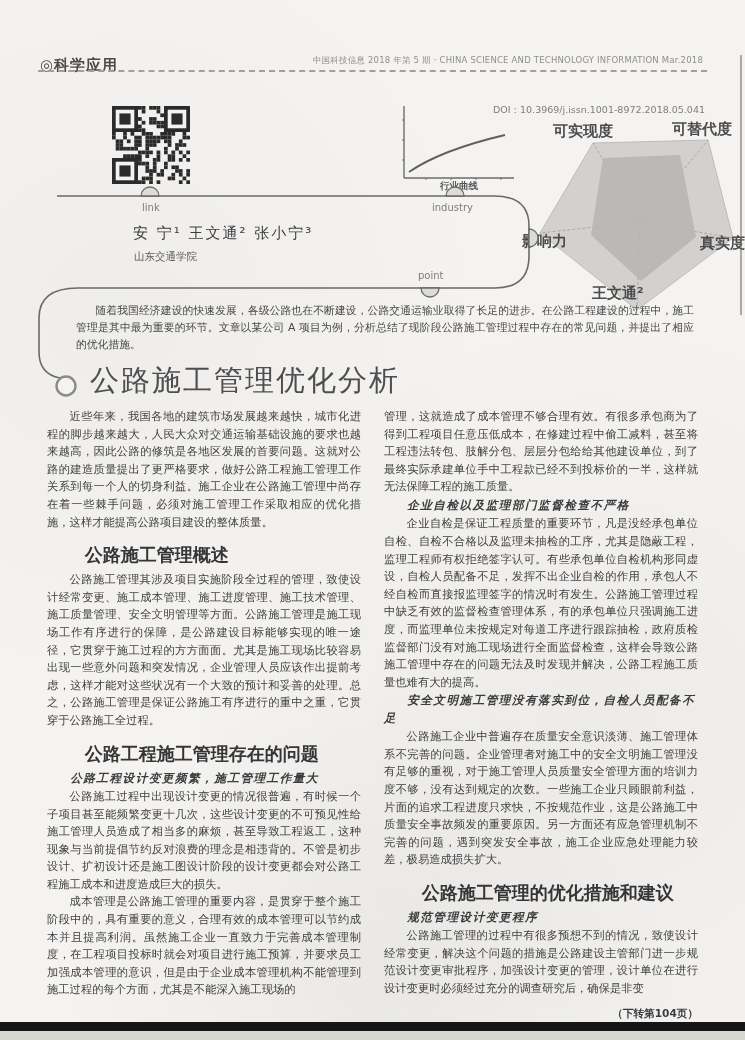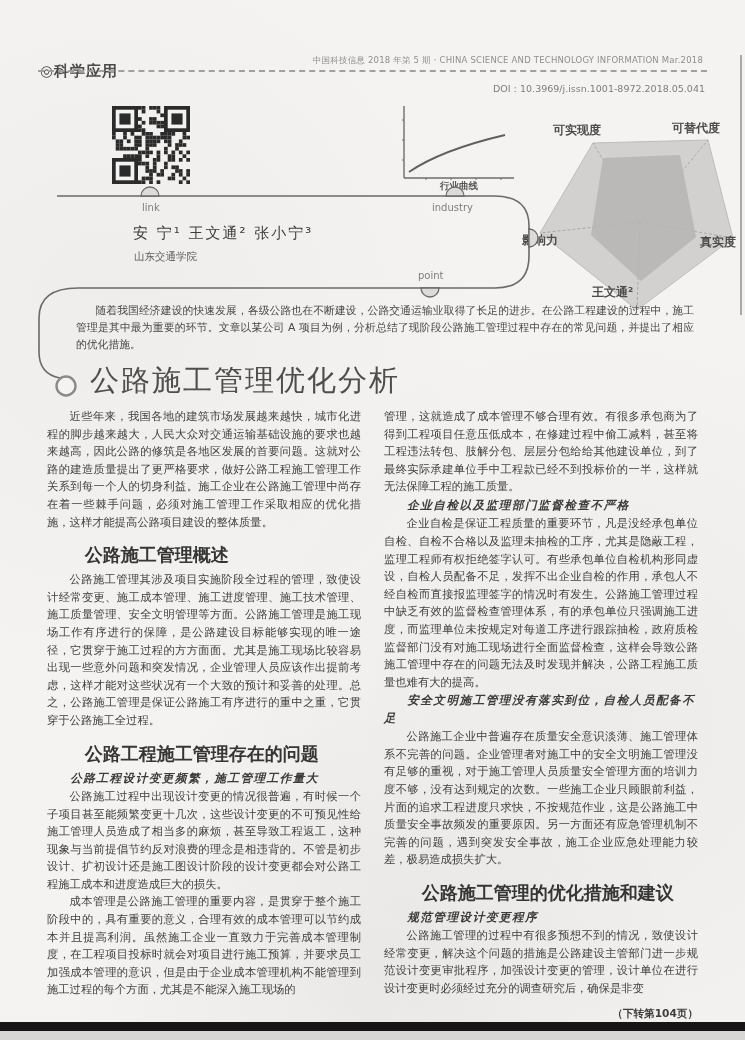--- a/index.html
+++ b/index.html
@@ -8,28 +8,28 @@
     background:#f4f3f1;
     background-image:
       radial-gradient(circle at 15% 30%, rgba(0,0,0,0.025), transparent 40%),
       radial-gradient(circle at 80% 70%, rgba(0,0,0,0.03), transparent 45%),
       radial-gradient(circle at 50% 95%, rgba(0,0,0,0.04), transparent 30%);
     font-family:"DejaVu Sans",sans-serif;
     color:#3f3f3f;
   }
   .abs{position:absolute;}
   
-  .sec-label{left:40px; top:62px; font-size:15px; font-weight:bold; color:#4a4a4a; letter-spacing:1px;}
+  .sec-label{left:40px; top:56px; font-size:15px; font-weight:bold; color:#4a4a4a; letter-spacing:1px;}
   .journal-info{right:42px; top:55px; font-size:8.5px; color:#8e8e8e; letter-spacing:.2px;}
   .header-rule{left:38px; right:38px; top:70px; border-top:2px dashed #a2a09d; height:0;}
-  .doi{right:40px; top:83px; font-size:9.5px; color:#7d7d7d;}
+  .doi{right:40px; top:104px; font-size:9.5px; color:#7d7d7d;}
   
   .node-label{font-size:10px; color:#7f7e7c;}
   .curve-caption{left:424px; top:180px; width:70px; text-align:center; font-size:9.5px; font-weight:bold; color:#555;}
-  .radar-label{font-size:12px; font-weight:bold; color:#4c4c4c;}
+  .radar-label{font-size:15px; font-weight:bold; color:#4c4c4c;}
   
   .author-names{left:133px; top:224px; font-size:15px; color:#3c3c3c; letter-spacing:2px;}
   .affiliation{left:134px; top:250px; font-size:10.5px; color:#5a5a5a;}
   
   .abstract{left:76px; top:302px; width:618px; font-size:10.8px; line-height:17px;
     text-align:justify; text-indent:1.8em; color:#474747;}
   
   .article-title{left:90px; top:361px; font-size:29px; color:#4e4e4e; letter-spacing:2px; font-weight:500;text-align:center;}
   
   .col{top:408px; width:314px; font-size:11.3px;}

